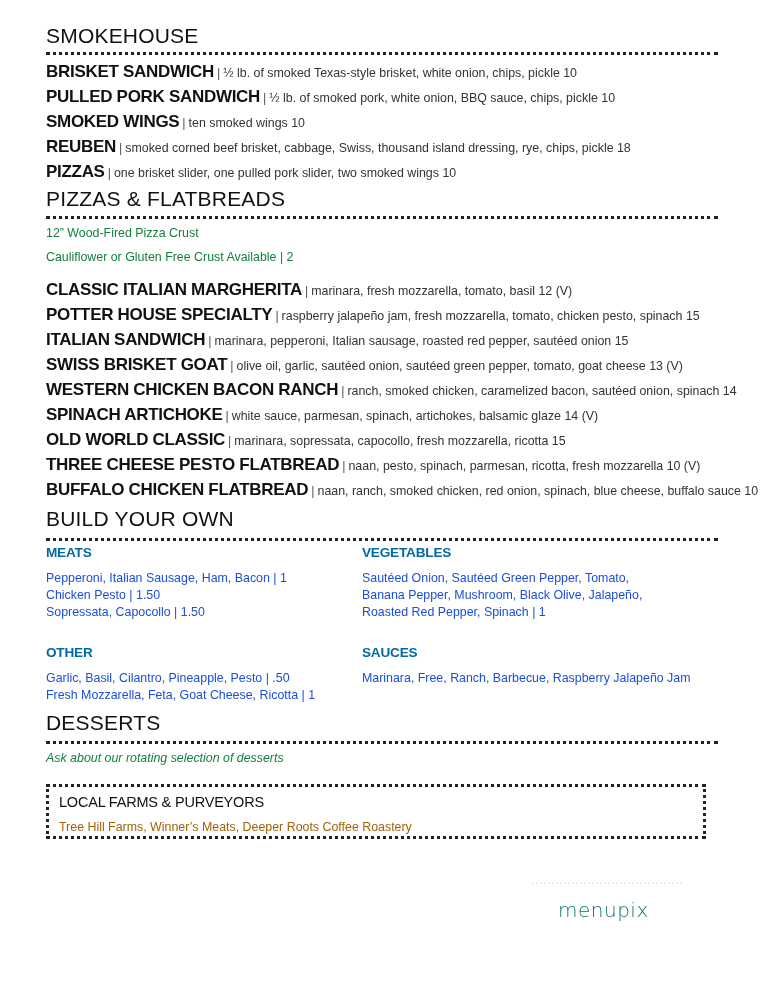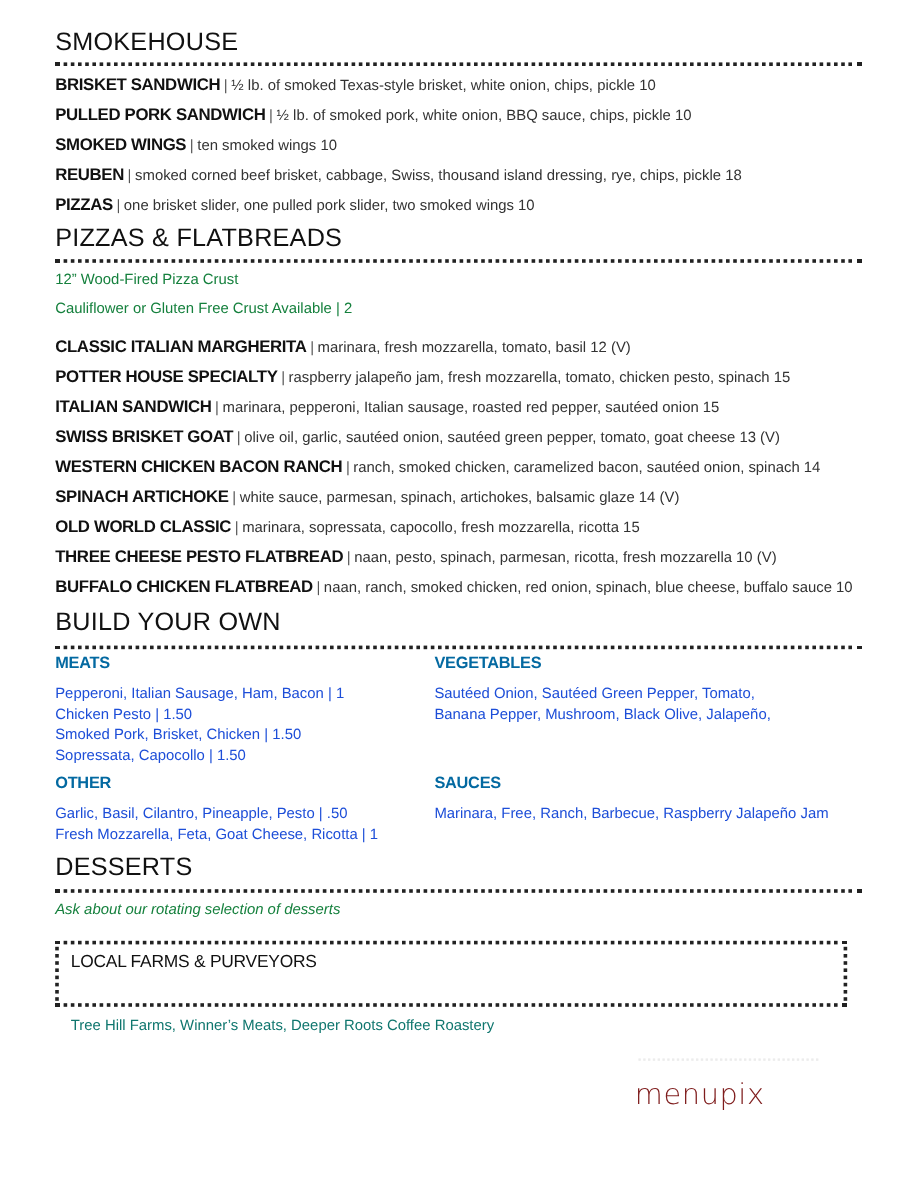--- a/index.html
+++ b/index.html
@@ -2,30 +2,30 @@
 <html><head>
 <meta charset="utf-8">
 <style>
   html, body { margin: 0; padding: 0; background: #ffffff; }
   body { width: 768px; height: 994px; position: relative; overflow: hidden;
          font-family: "Liberation Sans", "DejaVu Sans", sans-serif; color: #1a1a1a; }
   .page { position: absolute; left: 46px; top: 0; width: 672px; }
   .section-title { position: absolute; left: 0; font-size: 21px; font-weight: 400; letter-spacing: 0.2px; color: #111; white-space: nowrap; }
   .rule { position: absolute; left: 0; width: 672px; height: 0; border-top: 3px dotted #222; }
   .item { position: absolute; left: 0; font-size: 12.4px; white-space: nowrap; color: #333; }
-  .item .name { font-weight: 700; font-size: 14px; color: #111; letter-spacing: -0.3px; }
+  .item .name { font-weight: 700; font-size: 17px; color: #111; letter-spacing: -0.3px; }
   .item .sep { color: #555; padding: 0 3px; }
   .note { position: absolute; left: 0; font-size: 12.4px; color: #15803d; white-space: nowrap; }
   .col-head { position: absolute; font-size: 13.6px; font-weight: 700; color: #0369a1; letter-spacing: -0.2px; }
   .col-lines { position: absolute; font-size: 12.4px; color: #1d4ed8; line-height: 17px; white-space: nowrap; }
   .italic { font-style: italic; }
   .box { position: absolute; left: 46px; top: 784px; width: 660px; height: 55px; border: 3px dotted #222; box-sizing: border-box; }
   .box-title { position: absolute; left: 10px; top: 7px; font-size: 14.5px; color: #111; white-space: nowrap; letter-spacing: -0.2px; }
-  .box-text { position: absolute; left: 10px; top: 33px; font-size: 12.4px; color: #0f766e; white-space: nowrap; margin-top: 27px; }
-  .watermark { position: absolute; left: 529px; top: 898px; font-size: 24px; color: #7f1d1d; letter-spacing: 0.5px; font-family: "DejaVu Sans", sans-serif; font-weight: 300; }
+  .box-text { position: absolute; left: 10px; top: 33px; font-size: 12.4px; color: #a16207; white-space: nowrap; }
+  .watermark { position: absolute; left: 558px; top: 898px; font-size: 20px; color: #0f766e; letter-spacing: 0.5px; font-family: "DejaVu Sans", sans-serif; font-weight: 300; }
   .watermark-sub { position: absolute; left: 532px; top: 882px; width: 150px; height: 6px; border-top: 2px dotted #ececec; }
 </style>
 </head>
 <body>
 
 <div class="page">
 
   <div class="section-title" style="top:24px">SMOKEHOUSE</div>
   <div class="rule" style="top:52px"></div>
 
@@ -50,28 +50,28 @@
   <div class="item" style="top:455px"><span class="name">THREE CHEESE PESTO FLATBREAD</span><span class="sep">|</span><span>naan, pesto, spinach, parmesan, ricotta, fresh mozzarella 10 (V)</span></div>
   <div class="item" style="top:480px"><span class="name">BUFFALO CHICKEN FLATBREAD</span><span class="sep">|</span><span>naan, ranch, smoked chicken, red onion, spinach, blue cheese, buffalo sauce 10</span></div>
 
   <div class="section-title" style="top:507px">BUILD YOUR OWN</div>
   <div class="rule" style="top:538px"></div>
 
   <div class="col-head" style="left:0; top:545px">MEATS</div>
   <div class="col-lines" style="left:0; top:570px">
     <div>Pepperoni, Italian Sausage, Ham, Bacon | 1</div>
     <div>Chicken Pesto | 1.50</div>
-    <div>Smoked Pork, Brisket, Chicken | 1.50</div>
     <div>Sopressata, Capocollo | 1.50</div>
   </div>
 
   <div class="col-head" style="left:316px; top:545px">VEGETABLES</div>
   <div class="col-lines" style="left:316px; top:570px">
     <div>Sautéed Onion, Sautéed Green Pepper, Tomato,</div>
     <div>Banana Pepper, Mushroom, Black Olive, Jalapeño,</div>
+    <div>Roasted Red Pepper, Spinach | 1</div>
   </div>
 
   <div class="col-head" style="left:0; top:645px">OTHER</div>
   <div class="col-lines" style="left:0; top:670px">
     <div>Garlic, Basil, Cilantro, Pineapple, Pesto | .50</div>
     <div>Fresh Mozzarella, Feta, Goat Cheese, Ricotta | 1</div>
   </div>
 
   <div class="col-head" style="left:316px; top:645px">SAUCES</div>
   <div class="col-lines" style="left:316px; top:670px">

